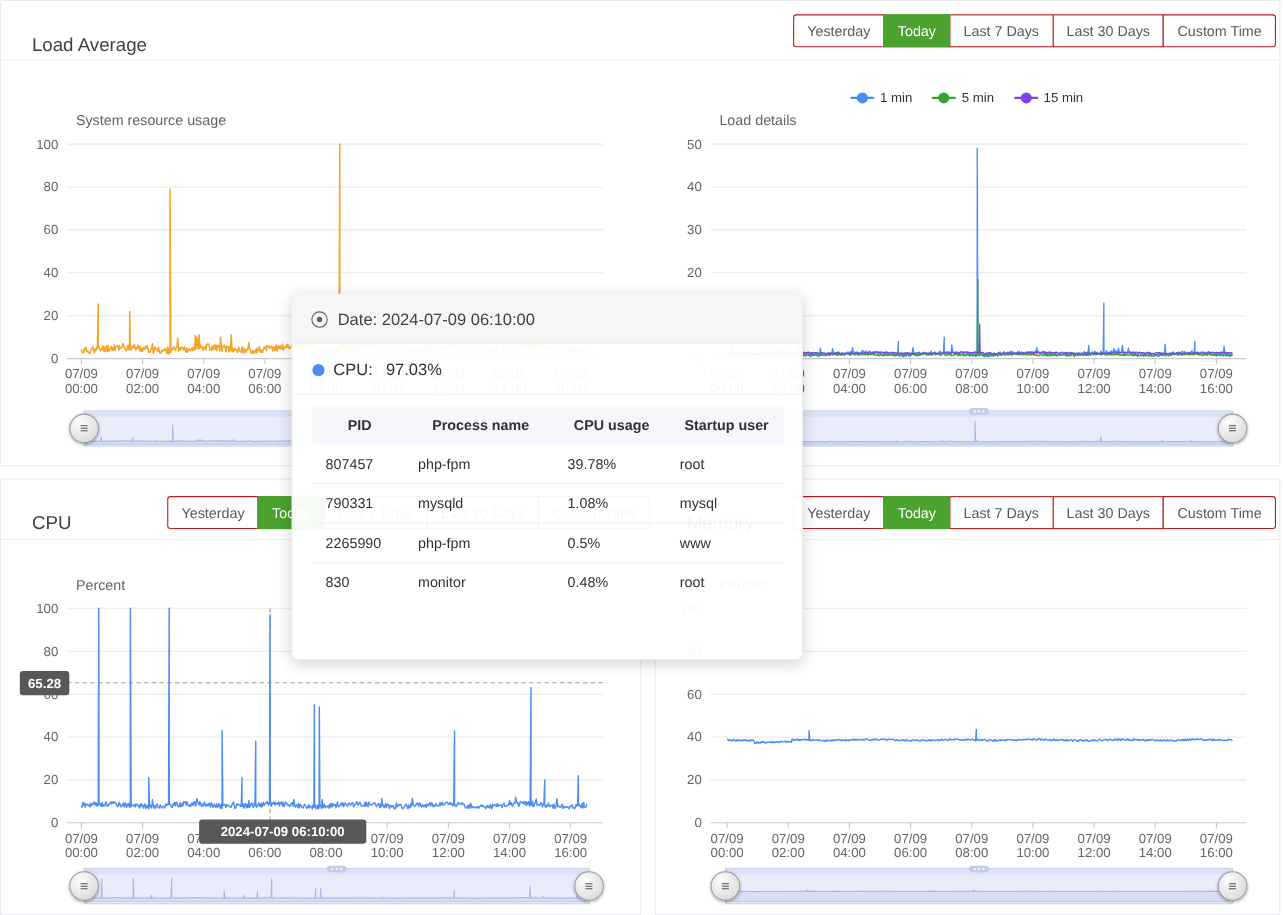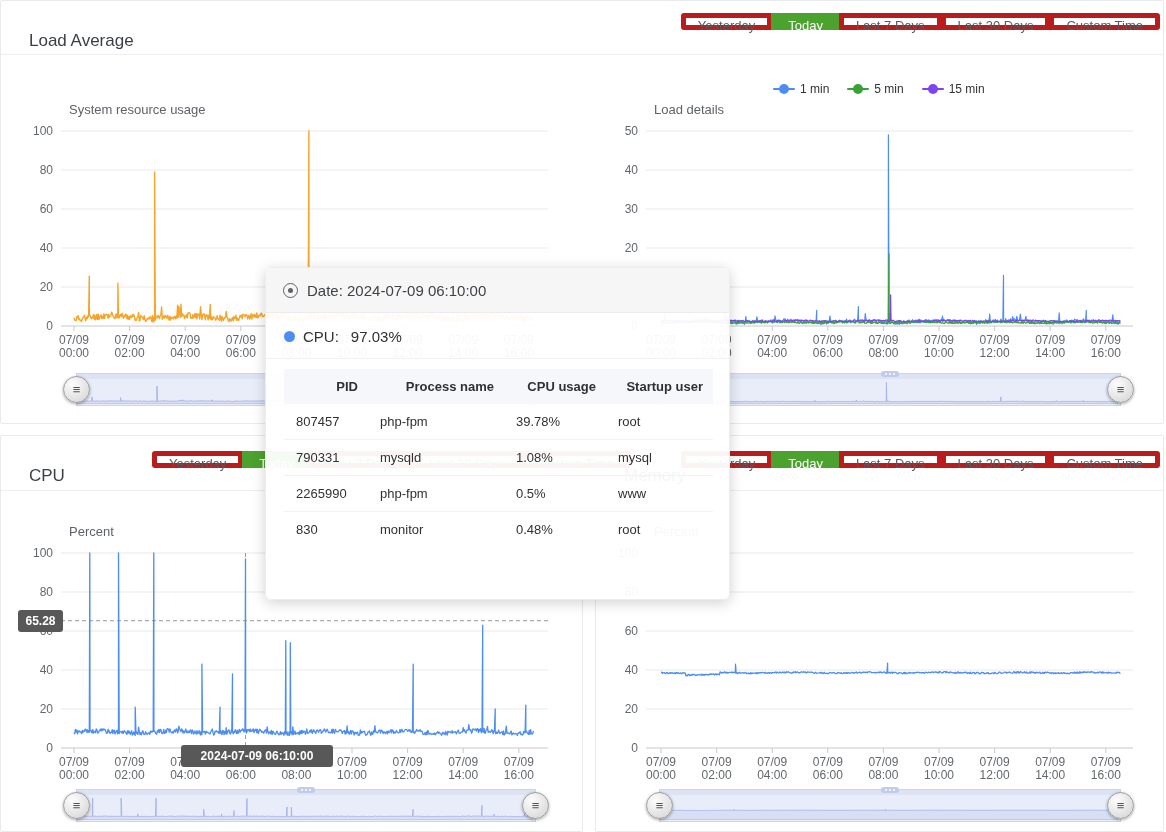--- a/index.html
+++ b/index.html
@@ -8,22 +8,22 @@
 
   .card { position:absolute; background:#fff; border:1px solid #e8eaee; border-radius:2px; }
   #card-top { left:0; top:0; width:1164px; height:424px; }
   #card-cpu { left:0; top:435px; width:583px; height:397px; }
   #card-mem { left:595px; top:435px; width:569px; height:397px; }
   .card-hd { position:absolute; left:0; right:0; top:0; height:54px; border-bottom:1px solid #eceef2; }
   #card-cpu .card-hd, #card-mem .card-hd { height:55px; }
   .card-title { position:absolute; left:28px; top:16px; font-size:17px; font-weight:500; color:#3b3f46; }
 
   .btn-group { position:absolute; display:inline-flex; z-index:2; }
-  .tbtn { height:17px; padding:0 12px; font-size:13px; color:#56595f; background:#fff;
-          border:5px solid #b91c1c; margin-left:-1px; cursor:pointer; white-space:nowrap;
+  .tbtn { height:30px; padding:0 12px; font-size:13px; color:#56595f; background:#fff;
+          border:1px solid #b91c1c; margin-left:-1px; cursor:pointer; white-space:nowrap;
           font-family:"Liberation Sans","DejaVu Sans",sans-serif; }
   .tbtn:first-child { border-radius:3px 0 0 3px; margin-left:0; }
   .tbtn:last-child { border-radius:0 3px 3px 0; }
   .tbtn.active { color:#fff; }
 
   svg.chart { position:absolute; z-index:1; }
   .c-title { font-size:13px; fill:#5f6368; }
   .ytick { font-size:12px; fill:#63676d; text-anchor:end; }
   .xtick { font-size:12px; fill:#63676d; }
   .grid  { stroke:#e9e9e9; stroke-width:1; }
@@ -59,21 +59,21 @@
   .tt-head { height:45px; background:#f6f6f7; border-bottom:1px solid #ececec; border-radius:6px 6px 0 0;
              display:flex; align-items:center; padding:0 17px; gap:9px; font-size:15px; color:#3f4246; }
   .tt-clock { width:15px; height:15px; border:1.5px solid #5f6368; border-radius:50%; position:relative; flex:0 0 auto; }
   .tt-clock::after { content:''; position:absolute; left:50%; top:50%; width:5px; height:5px; margin:-2.5px 0 0 -2.5px;
                      background:#5f6368; border-radius:50%; }
   .tt-series { display:flex; align-items:center; gap:8px; padding:15px 18px 13px; font-size:15px; color:#303133;
                border-bottom:1px solid #f1f1f1; margin:0 0 0 0; }
   .tt-dot { width:11px; height:11px; border-radius:50%; flex:0 0 auto; }
   .tt-series .val { margin-left:4px; }
   .tt-table { margin:10px 18px 0; border-collapse:collapse; font-size:13px; color:#303133; table-layout:fixed; width:429px; }
-  .tt-table th { background:#f5f7fa; text-align:right; font-weight:bold; padding:10px 10px 10px 12px; }
+  .tt-table th { background:#f5f7fa; text-align:center; font-weight:bold; padding:10px 10px 10px 12px; }
   .tt-table td { padding:10px 10px 10px 12px; border-bottom:1px solid #f2f2f2; overflow:hidden; white-space:nowrap; }
   .tt-table tr:last-child td { border-bottom:none; }
   .block { display:inline-block; width:13px; height:13px; margin-right:7px; vertical-align:-2px; }
 </style>
 </head>
 <body>
 
 <div class="page">
 
   <section class="card" id="card-top">

